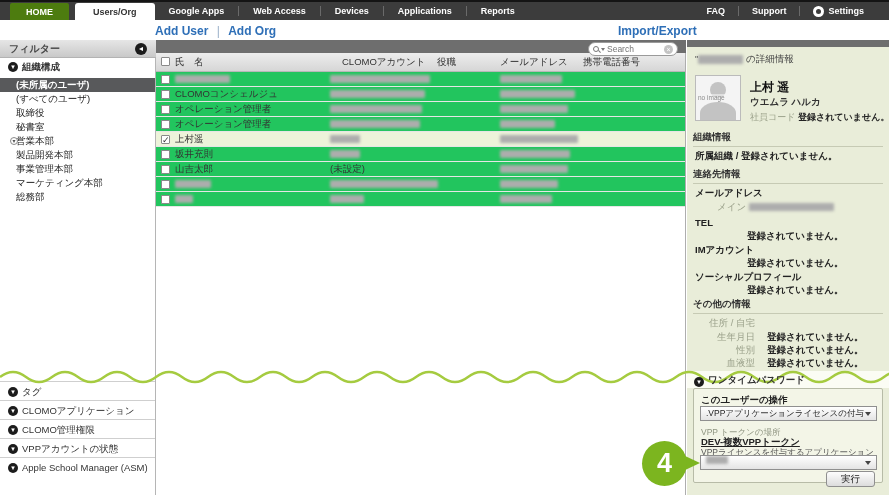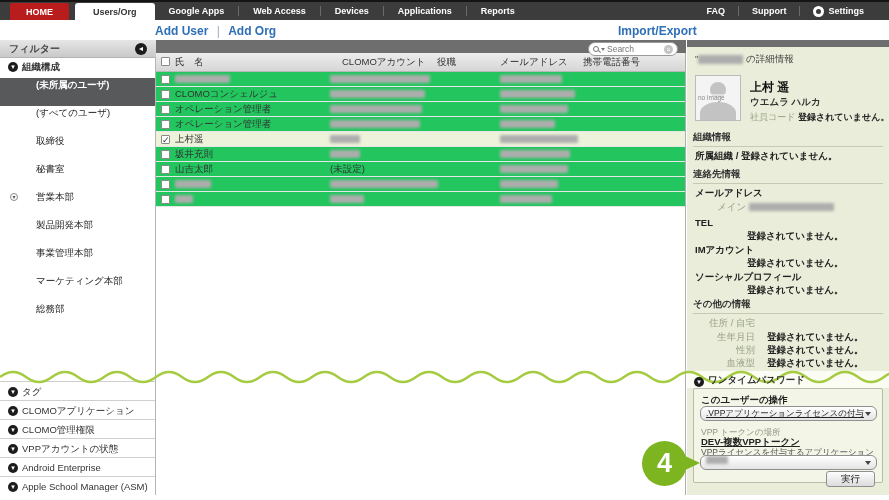--- a/index.html
+++ b/index.html
@@ -5,21 +5,21 @@
   * { margin:0; padding:0; box-sizing:border-box; }
   html,body { background:#fff; }
   body { font-family:"Liberation Sans","DejaVu Sans",sans-serif; }
   #app { position:relative; width:889px; height:500px; overflow:hidden; background:#fff; }
 
   
   .navbar { position:absolute; left:0; top:0; width:889px; height:20px; background:#3c3c3c;
             border-top:2px solid #141414; display:flex; align-items:stretch; color:#fff;
             font-size:9px; font-weight:bold; }
   .navbar .tab { display:flex; align-items:center; padding:0 16px; margin-top:1px; }
-  .navbar .tab.home { background:#b91c1c; margin-left:10px; border-radius:2px 2px 0 0; }
+  .navbar .tab.home { background:#4d7c0f; margin-left:10px; border-radius:2px 2px 0 0; }
   .navbar .tab.active { background:#fff; color:#333; border-radius:3px 3px 0 0; margin-left:6px; padding:0 18px; }
   .navbar .navitem { display:flex; align-items:center; padding:0 14px; cursor:default; }
   .navsep { width:1px; height:10px; background:#6a6a6a; align-self:center; }
   .nav-right { margin-left:auto; display:flex; align-items:center; padding-right:12px; }
   .nav-right .navitem { padding:0 13px; }
   .gear { width:11px; height:11px; border-radius:50%; background:#fff; position:relative; display:inline-block; margin-right:4px; }
   .gear::after { content:""; position:absolute; left:3px; top:3px; width:5px; height:5px; border-radius:50%; background:#3c3c3c; }
 
   
   .subheader { position:absolute; left:0; top:20px; width:889px; height:20px; background:#fff; font-size:12px; }
@@ -33,22 +33,22 @@
   .filter-bar { position:absolute; left:0; top:0; width:156px; height:18px;
                 background:linear-gradient(#e6e6e6,#c9c9c9); border-bottom:1px solid #b3b3b3;
                 color:#4a4a4a; font-size:10px; font-weight:bold; line-height:18px; padding-left:9px; }
   .collapse-btn { position:absolute; right:9px; top:3px; width:12px; height:12px; border-radius:50%;
                   background:#1c1c1c; color:#fff; font-size:8px; line-height:12px; text-align:center; cursor:pointer; }
   .org-header { position:absolute; left:0; top:19px; width:155px; height:16px; background:#fff;
                 font-size:9.5px; color:#333; font-weight:bold; line-height:16px; padding-left:22px; }
   .bullet { position:absolute; left:8px; top:3px; width:10px; height:10px; border-radius:50%; background:#1c1c1c;
             color:#fff; font-size:7px; line-height:10px; text-align:center; }
   .tree { position:absolute; left:0; top:38px; width:155px; }
-  .tree-item { position:relative; height:28px; line-height:13px; font-size:9.5px; color:#222;
-               padding-left:36px; cursor:pointer; white-space:nowrap; }
+  .tree-item { position:relative; height:14px; line-height:13px; font-size:9.5px; color:#222;
+               padding-left:16px; cursor:pointer; white-space:nowrap; }
   .tree-item.selected { background:#58595b; color:#fff; font-weight:bold; }
   .org-dot { position:absolute; left:10px; top:2.5px; width:8px; height:8px; border:1px solid #8a8a8a;
              border-radius:50%; background:#fff; color:#555; font-size:6px; line-height:7px; text-align:center; }
   .side-sections { position:absolute; left:0; top:341px; width:155px; }
   .side-section { position:relative; height:19px; line-height:19px; border-top:1px solid #cfcfcf;
                   font-size:9.5px; color:#333; padding-left:22px; background:#fff; cursor:pointer; white-space:nowrap; }
   .side-section .bullet { top:4.5px; }
 
   
   .tablearea { position:absolute; left:156px; top:40px; width:530px; height:455px; background:#fff; border-right:1px solid #aeaeae; }
@@ -109,21 +109,21 @@
   
   .otp-band { position:absolute; left:687px; top:371px; width:202px; height:17px; background:#fbfcf4; z-index:26; }
   .otp-header { position:absolute; left:694px; top:374px; z-index:35; font-size:9.5px; font-weight:bold; color:#333; white-space:nowrap; }
   .otp-header .bullet { position:static; display:inline-block; vertical-align:-1px; margin-right:4px; }
 
   
   .opsbox { position:absolute; left:693px; top:388px; width:190px; height:95px; background:#f3f5e7;
             border:1px solid #b7bba7; border-radius:2px; z-index:27; font-size:9px; }
   .ops-title { position:absolute; left:7px; top:5px; font-size:9.5px; font-weight:bold; color:#222; }
   .fselect { position:absolute; height:15px; background:linear-gradient(#ffffff,#e4e4e4); border:1px solid #8f8f8f;
-             border-radius:6px; line-height:13px; font-size:8.5px; color:#222; padding:0 32px 0 5px; cursor:pointer; white-space:nowrap; overflow:hidden;text-decoration:underline; }
+             border-radius:0; line-height:13px; font-size:8.5px; color:#222; padding:0 32px 0 5px; cursor:pointer; white-space:nowrap; overflow:hidden; }
   .fselect::after { content:""; position:absolute; right:5px; top:5px; width:0; height:0;
                     border-left:3px solid transparent; border-right:3px solid transparent; border-top:4px solid #444; }
   .sel-op  { left:6px; top:17px; width:177px; }
   .sel-app { left:6px; top:66px; width:177px; }
   .ops-loclabel { position:absolute; left:7px; top:38px; color:#8e9480; font-size:8.5px; }
   .ops-token { position:absolute; left:7px; top:47px; font-weight:bold; font-size:9.5px; color:#222;text-decoration:underline; }
   .ops-applabel { position:absolute; left:7px; top:58px; font-size:8.5px; color:#555; }
   .exec-btn { position:absolute; right:7px; top:82px; height:16px; padding:0 14px; font-size:9.5px; color:#222;
               background:linear-gradient(#fdfdfd,#dcdcdc); border:1px solid #8f8f8f; border-radius:3px; cursor:pointer; line-height:14px; }
 
@@ -190,21 +190,20 @@
       <div class="tree-item">製品開発本部</div>
       <div class="tree-item">事業管理本部</div>
       <div class="tree-item">マーケティング本部</div>
       <div class="tree-item">総務部</div>
     </div>
     <div class="side-sections">
       <div class="side-section"><span class="bullet">▾</span><span>タグ</span></div>
       <div class="side-section"><span class="bullet">▾</span><span>CLOMOアプリケーション</span></div>
       <div class="side-section"><span class="bullet">▾</span><span>CLOMO管理権限</span></div>
       <div class="side-section"><span class="bullet">▾</span><span>VPPアカウントの状態</span></div>
-      <div class="side-section"><span class="bullet">▾</span><span>Android Enterprise</span></div>
       <div class="side-section"><span class="bullet">▾</span><span>Apple School Manager (ASM)</span></div>
     </div>
   </div>
 
   <div class="tablearea">
     <div class="toolbar"></div>
     <div class="searchbox">
       <span class="mag"></span>
       <span class="mag-caret"></span>
       <input placeholder="Search" style="">

